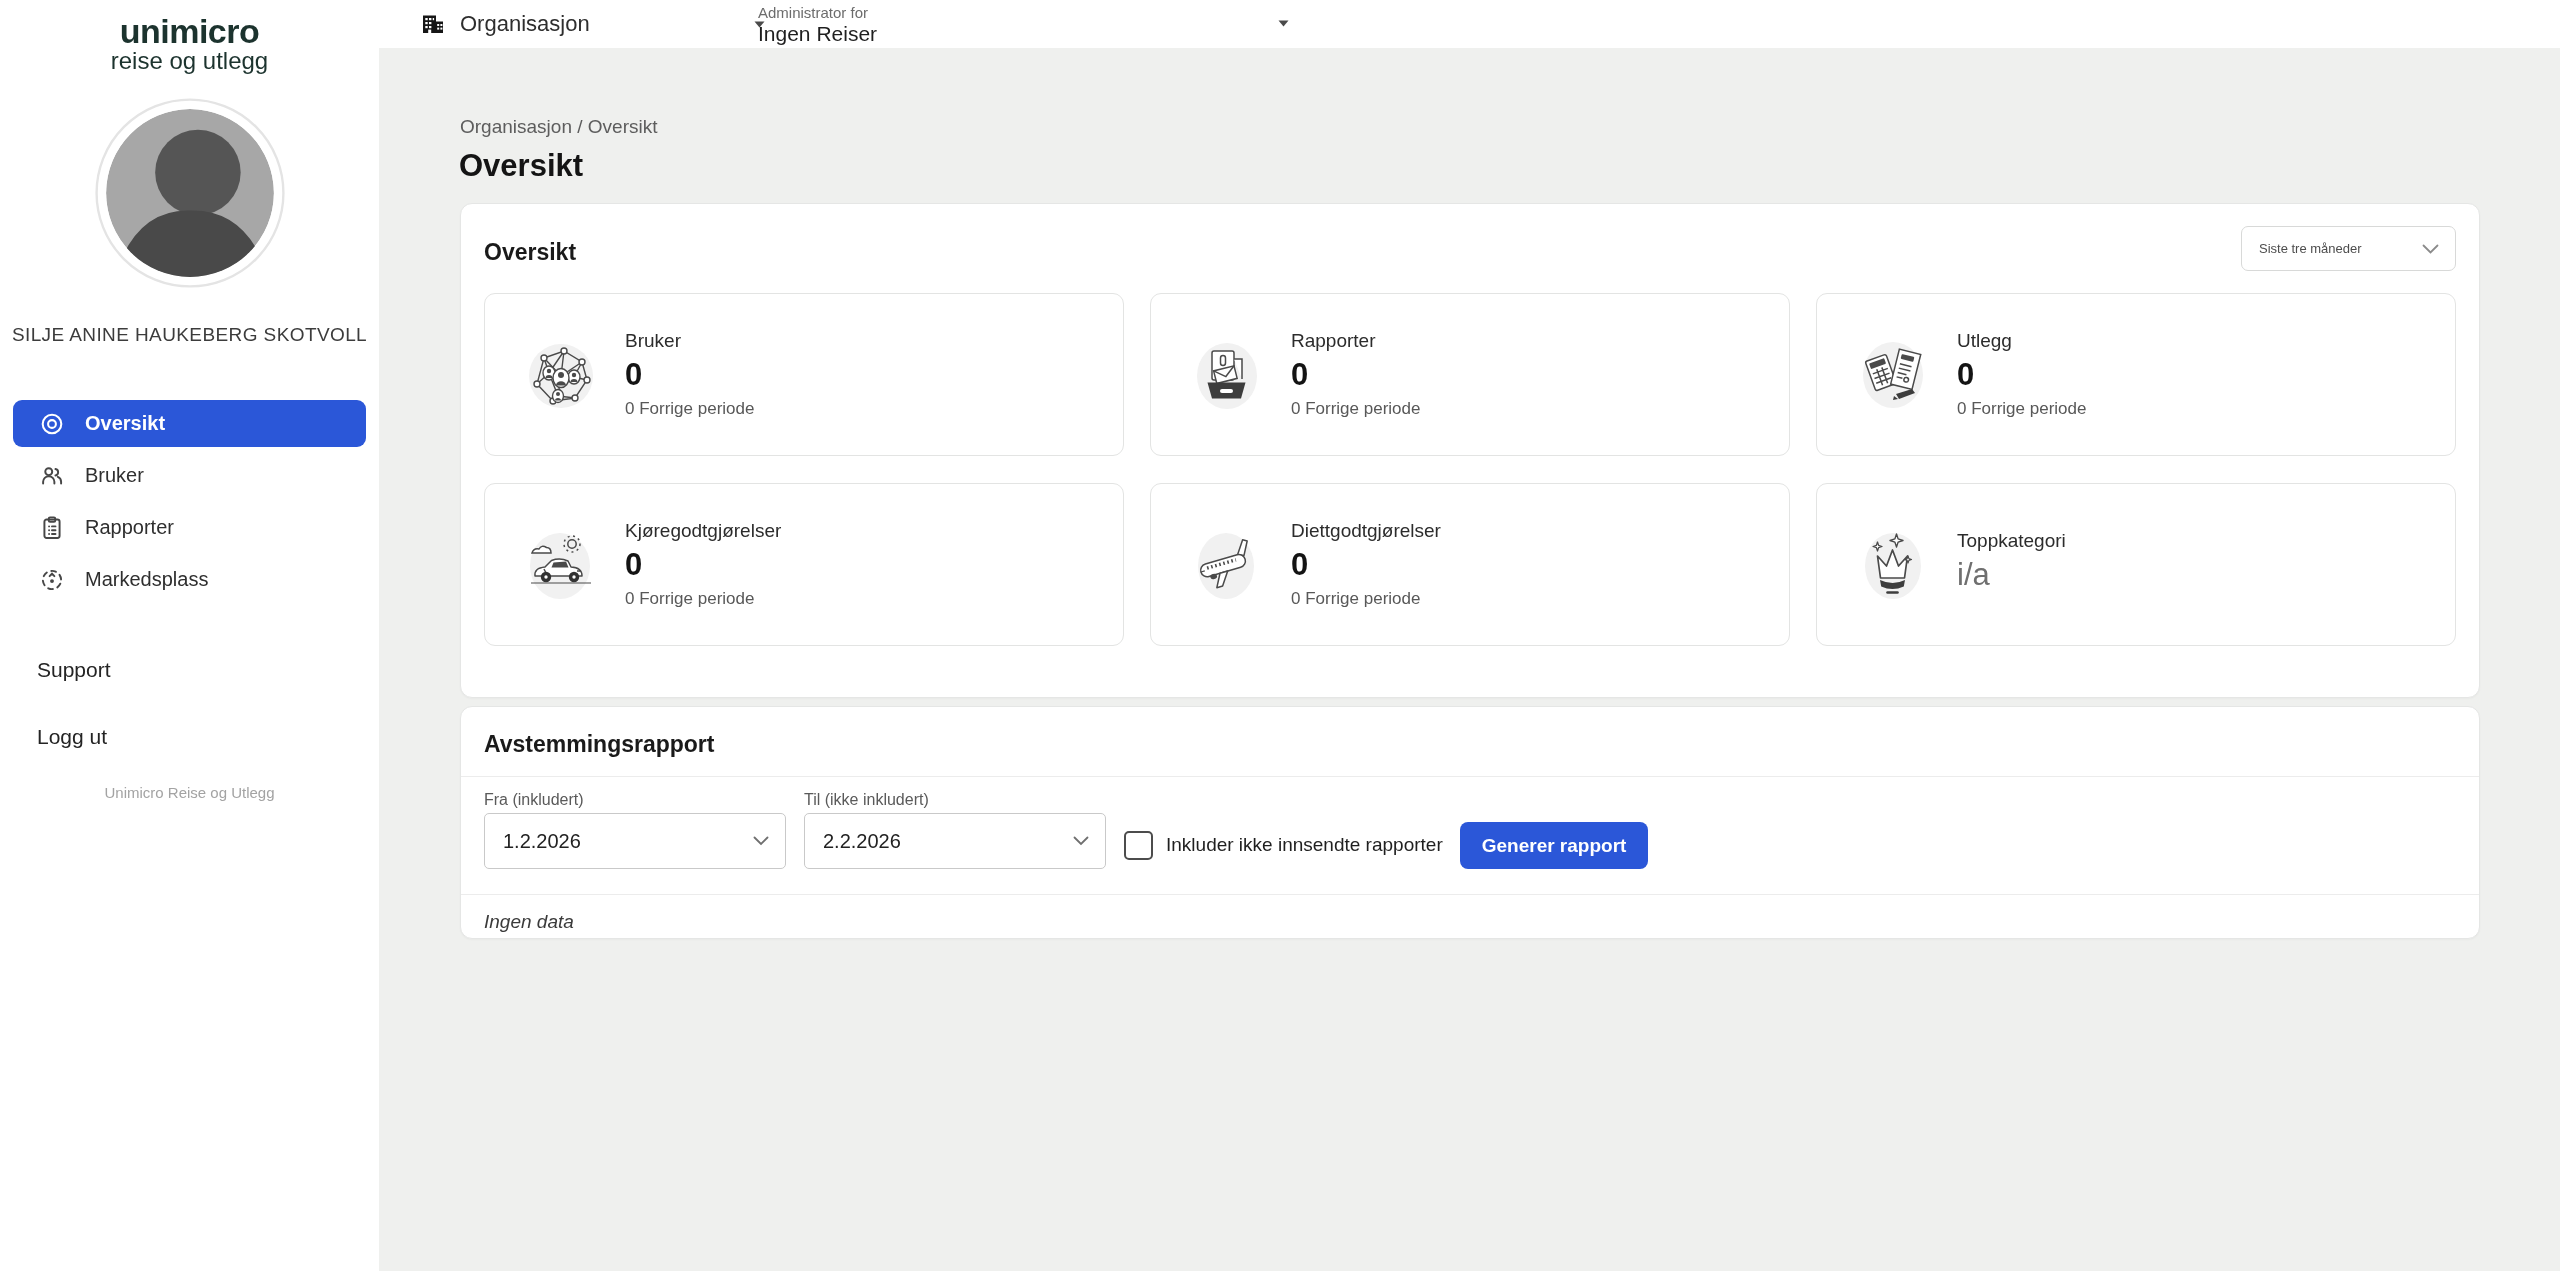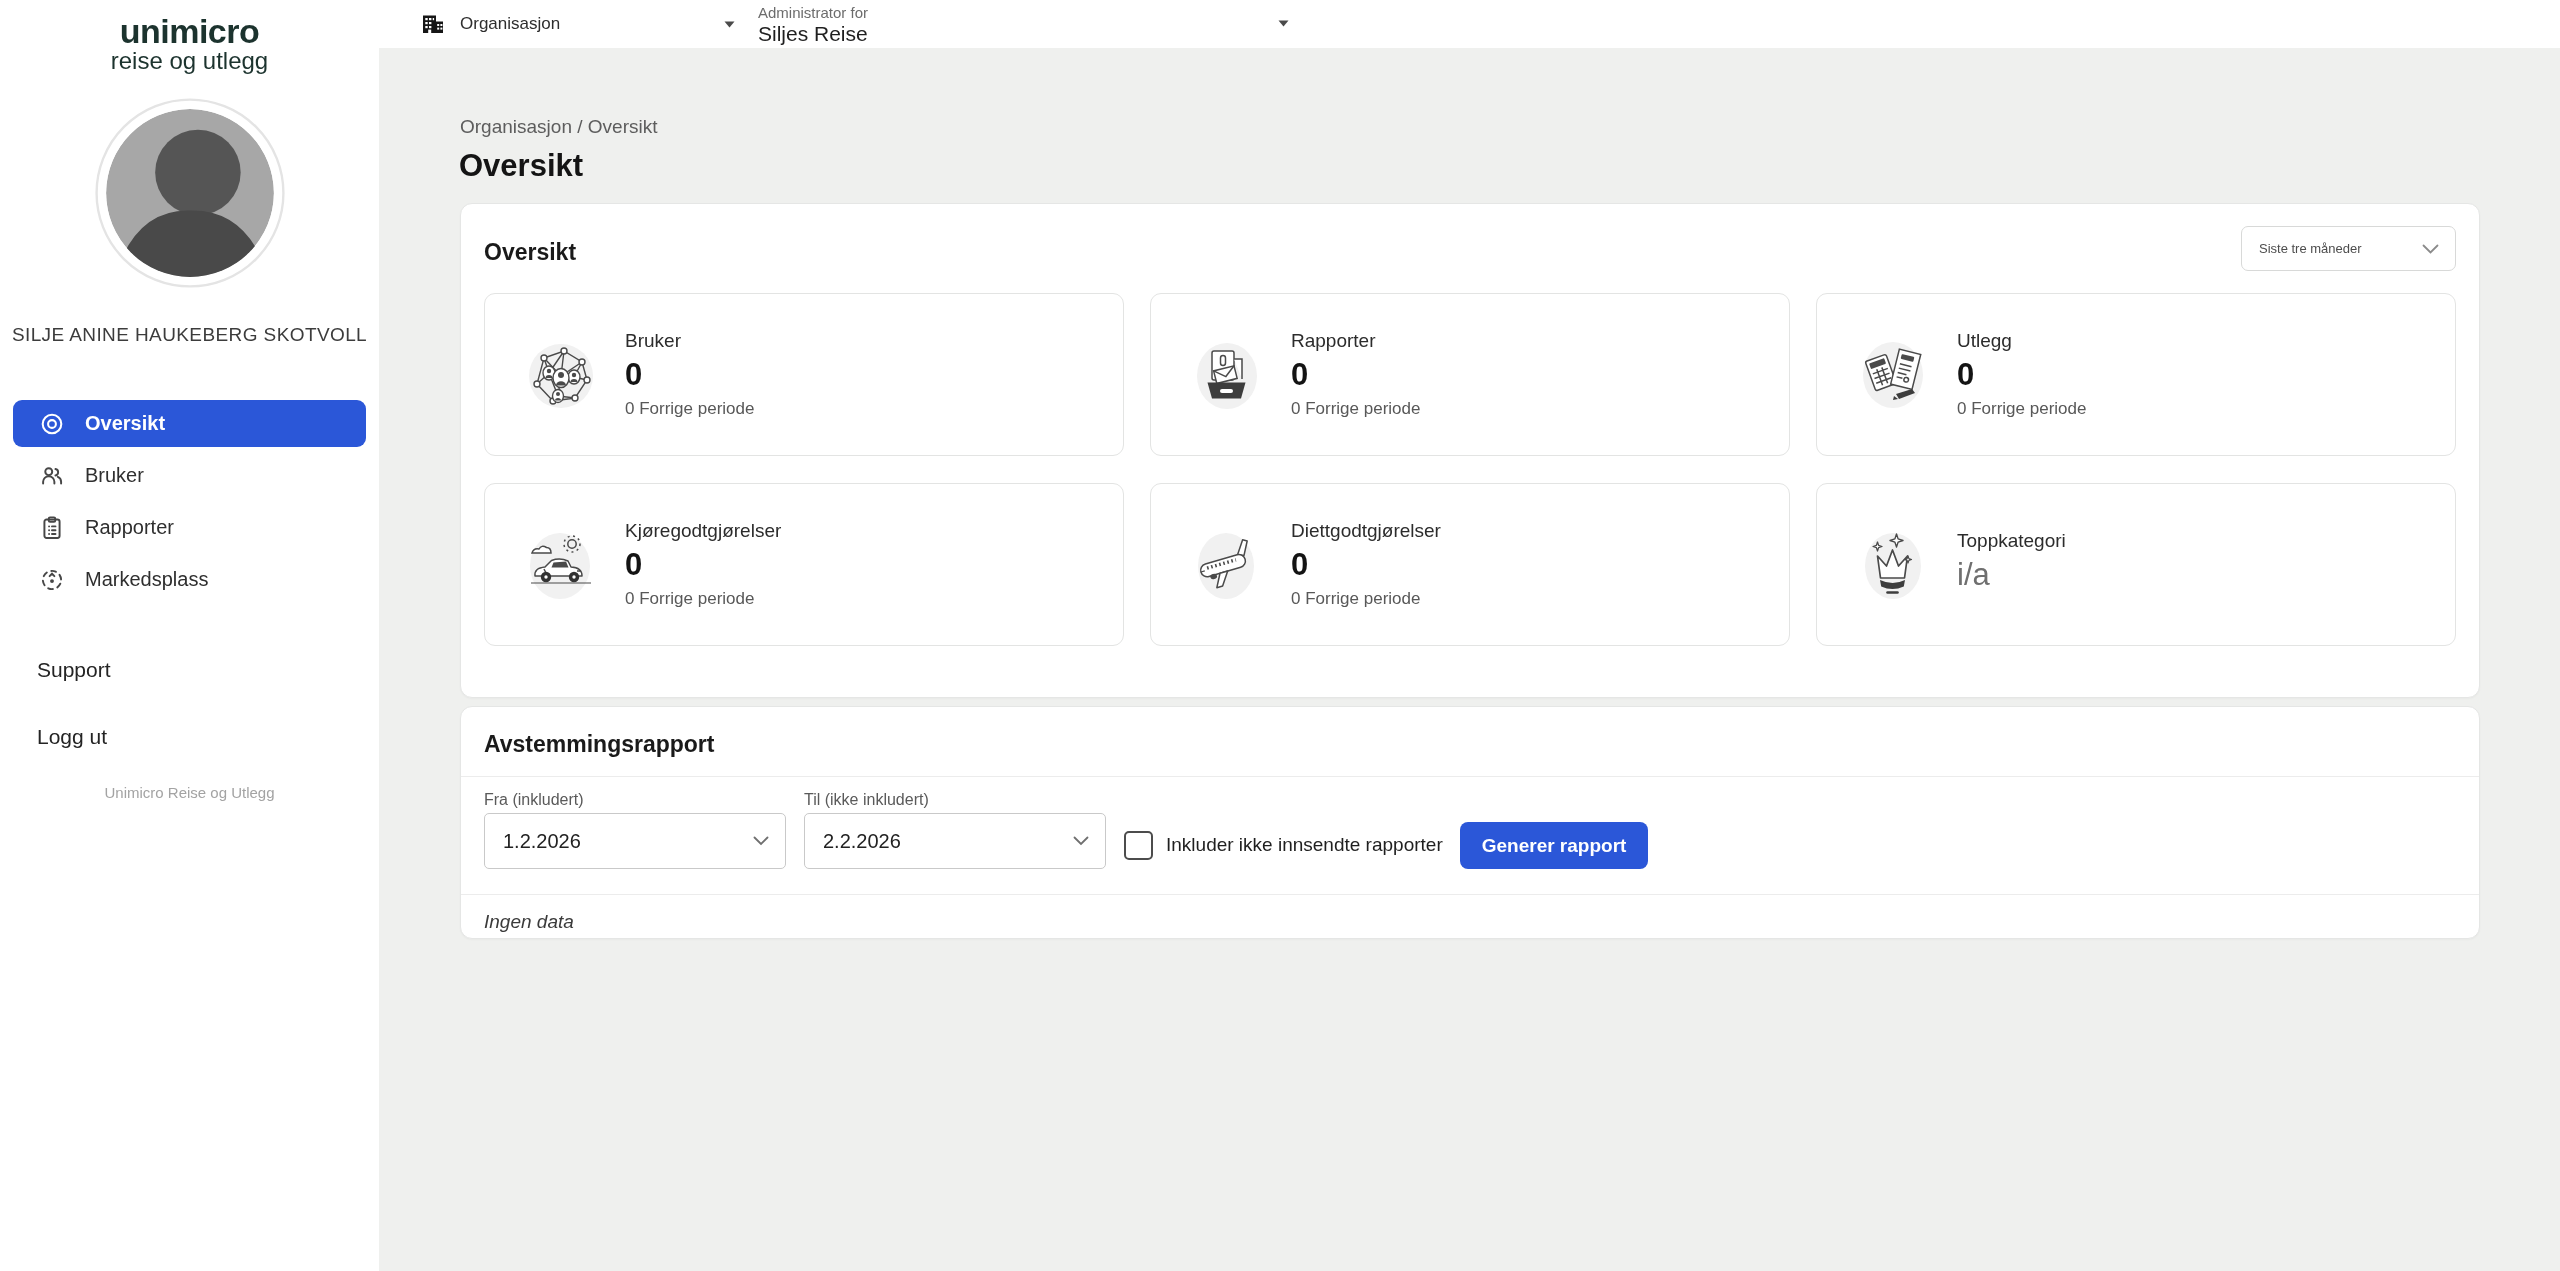--- a/index.html
+++ b/index.html
@@ -5,21 +5,21 @@
   * { margin:0; padding:0; box-sizing:border-box; }
   html,body { width:2560px; height:1271px; overflow:hidden; }
   body {
     font-family:"Liberation Sans","DejaVu Sans",sans-serif;
     background:#eff0ee; color:#1d1d1d; position:relative;
   }
 
   
   .topbar { position:absolute; left:0; top:0; width:2560px; height:48px; background:#fff; z-index:2; }
   .org-select { position:absolute; left:420px; top:0; height:48px; display:flex; align-items:center; gap:14px; cursor:pointer; }
-  .org-select .org-label { font-size:17px; color:#2e2e2e; }
+  .org-select .org-label { font-size:22px; color:#2e2e2e; }
   .org-caret { margin-left:150px; }
   .admin-select { position:absolute; left:758px; top:4px; cursor:pointer; }
   .admin-caption { font-size:15px; color:#6c6c6c; }
   .admin-value { font-size:21px; color:#1f1f1f; margin-top:1px; }
   .admin-caret { position:absolute; left:1278px; top:20px; }
 
   
   .sidebar { position:absolute; left:0; top:0; width:379px; height:1271px; background:#fff; z-index:3; }
   .brand { text-align:center; padding-top:14px; color:#1c332e; }
   .brand-main { font-size:34px; font-weight:700; letter-spacing:-0.5px; line-height:34px; }
@@ -108,21 +108,21 @@
     <span class="org-label">Organisasjon</span>
     <span class="org-caret">
       <svg width="11" height="7" viewBox="0 0 11 7">
           <path d="M0.5 0.5 H10.5 L5.5 6.5 Z" fill="#4a4a4a"></path>
         </svg>
     </span>
   </div>
 
   <div class="admin-select">
     <div class="admin-caption">Administrator for</div>
-    <div class="admin-value">Siljes Reise</div>
+    <div class="admin-value">Ingen Reiser</div>
   </div>
   <span class="admin-caret">
     <svg width="11" height="7" viewBox="0 0 11 7">
         <path d="M0.5 0.5 H10.5 L5.5 6.5 Z" fill="#4a4a4a"></path>
       </svg>
   </span>
 </div>
 
 <div class="sidebar">
   <div class="brand">

